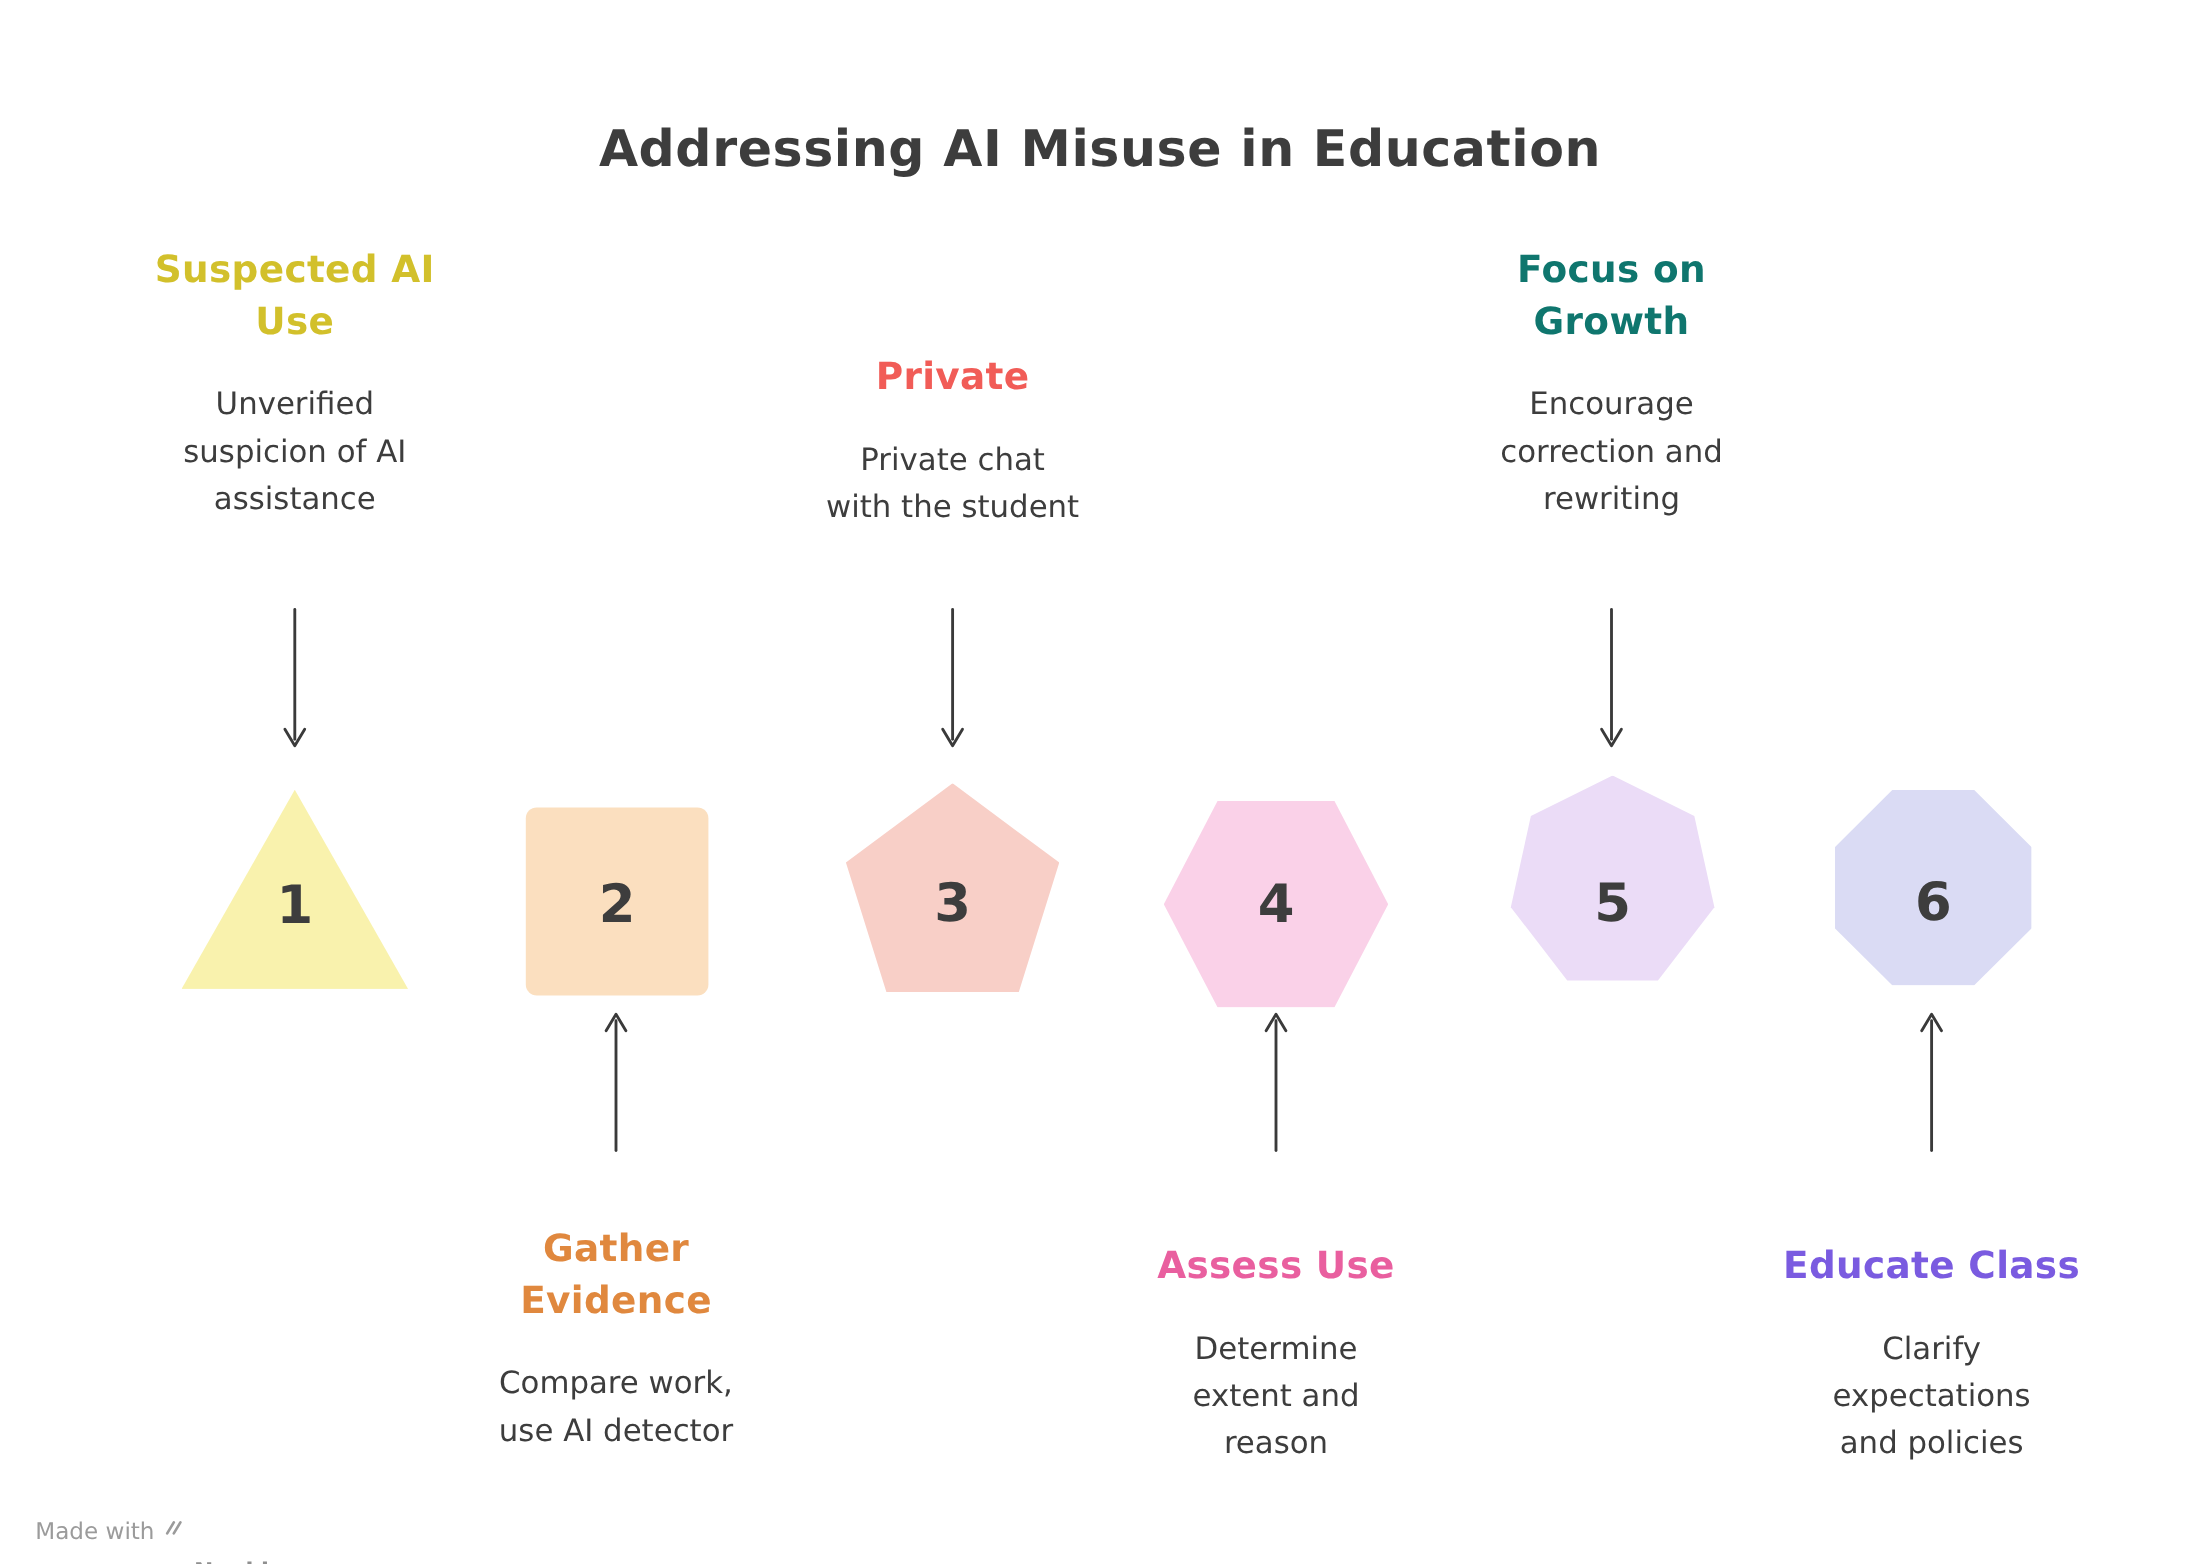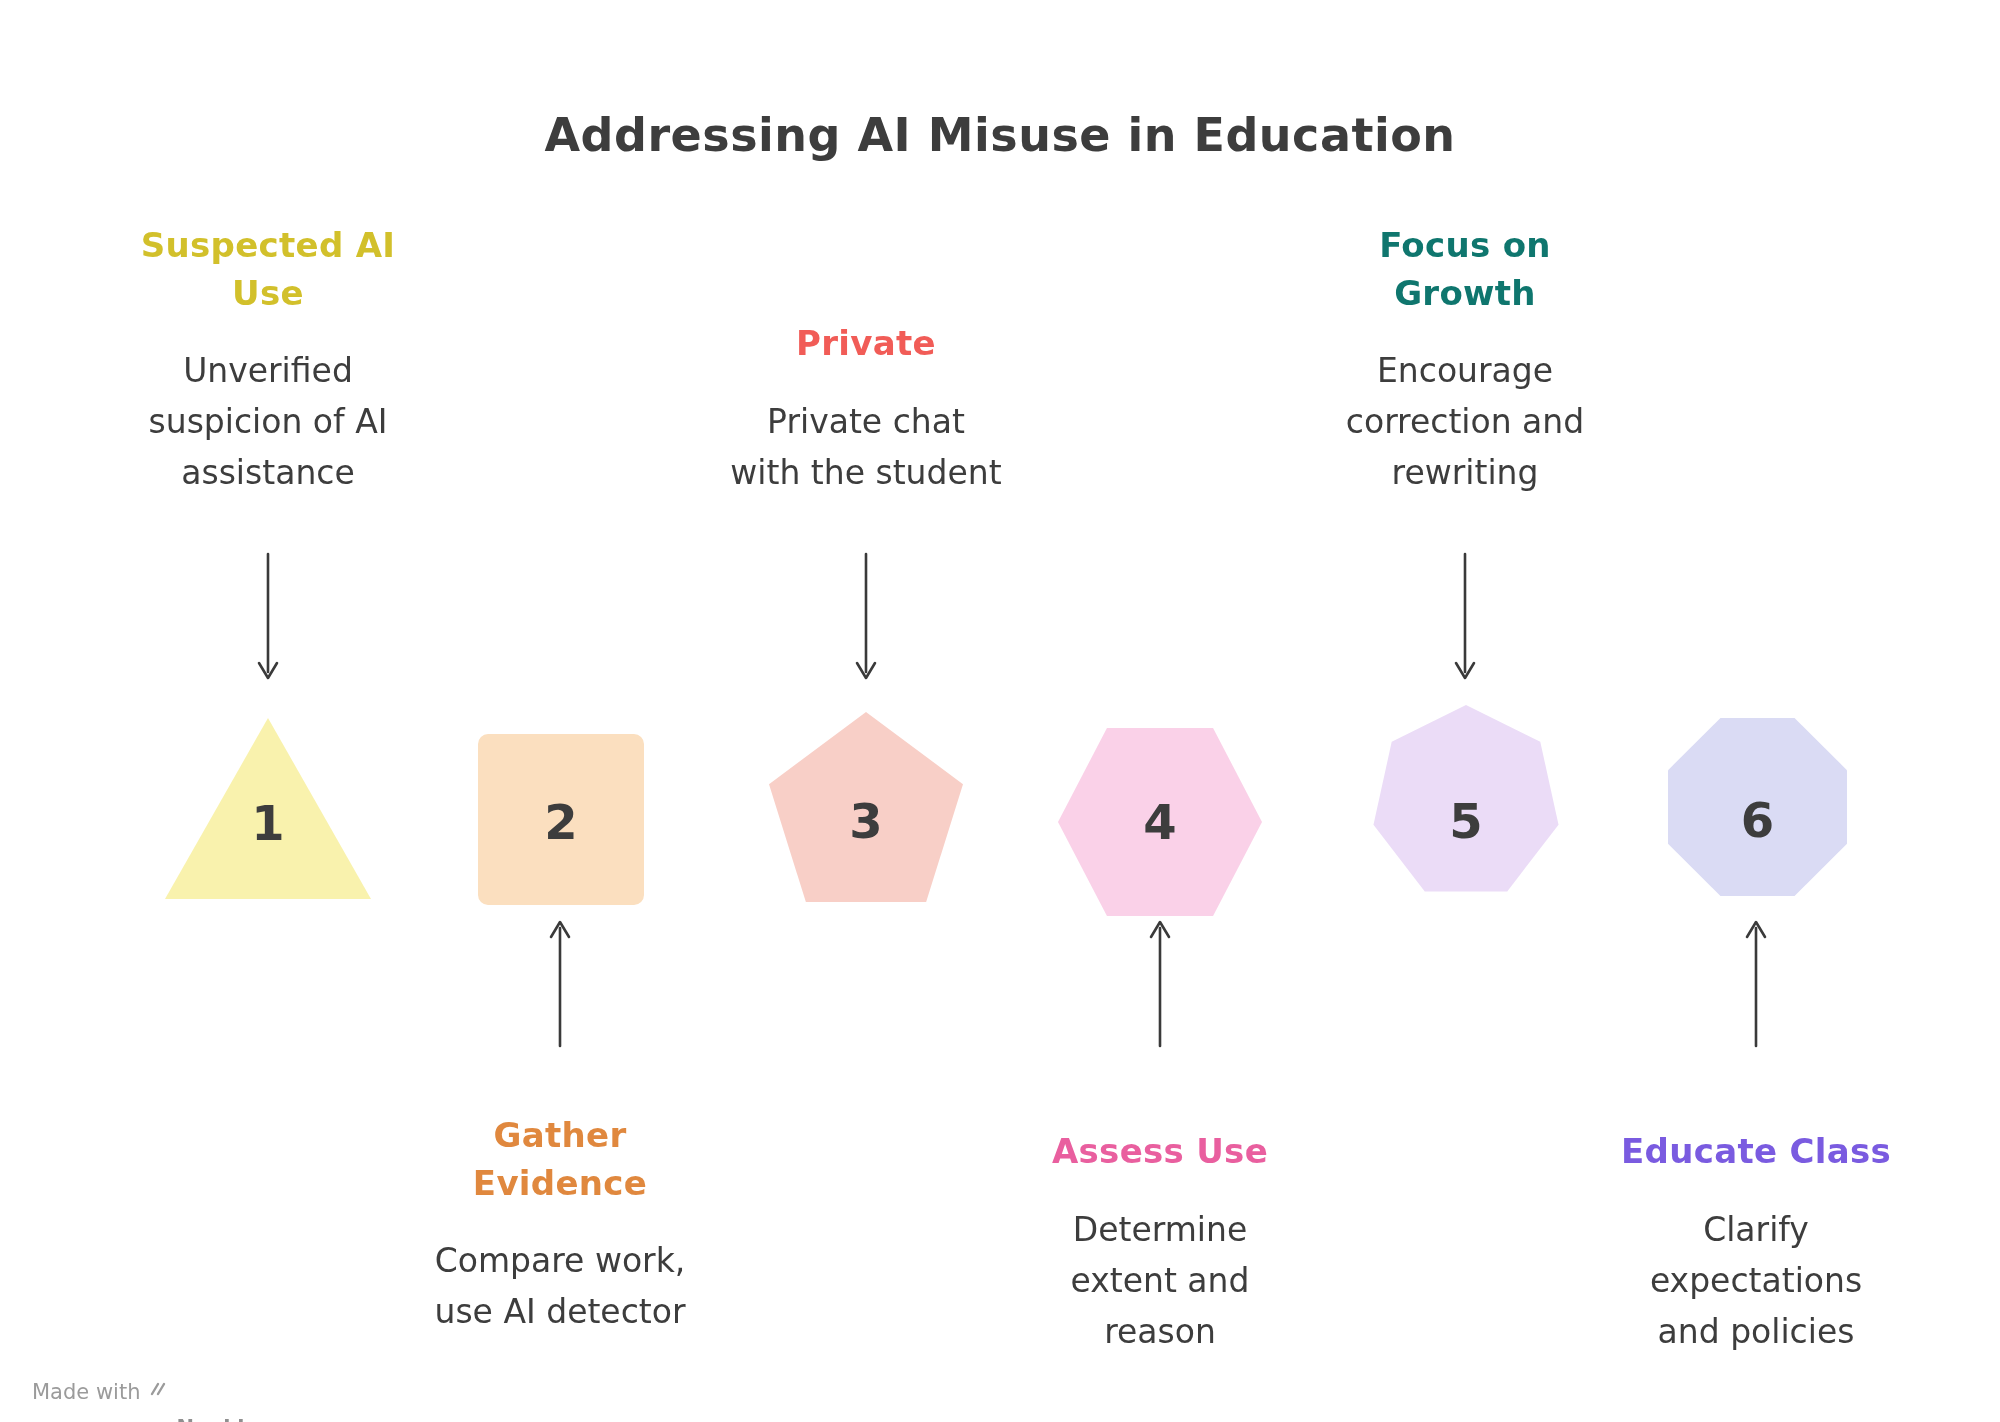--- a/index.html
+++ b/index.html
@@ -11,21 +11,21 @@
     position:absolute; top:108px; left:0; width:100%;
     text-align:center; font-size:46px; font-weight:bold; color:#3d3d3d;
     letter-spacing:0.5px;
   }
   .step-text { position:absolute; width:360px; text-align:center; }
   .step-heading {
     font-weight:bold; font-size:34px; line-height:1.4; white-space:pre-line;
     letter-spacing:0.3px;
   }
   .step-body {
-    margin-top:28px; font-size:33px; line-height:1.55; color:#3d3d3d;
+    margin-top:28px; font-size:28px; line-height:1.55; color:#3d3d3d;
     white-space:pre-line;
   }
   .arrow { position:absolute; }
   .arrow line, .arrow polyline {
     stroke:#3a3a3a; stroke-width:2.6; fill:none;
     stroke-linecap:round; stroke-linejoin:round;
   }
   .shape {
     position:absolute; display:flex; align-items:center; justify-content:center;
   }

